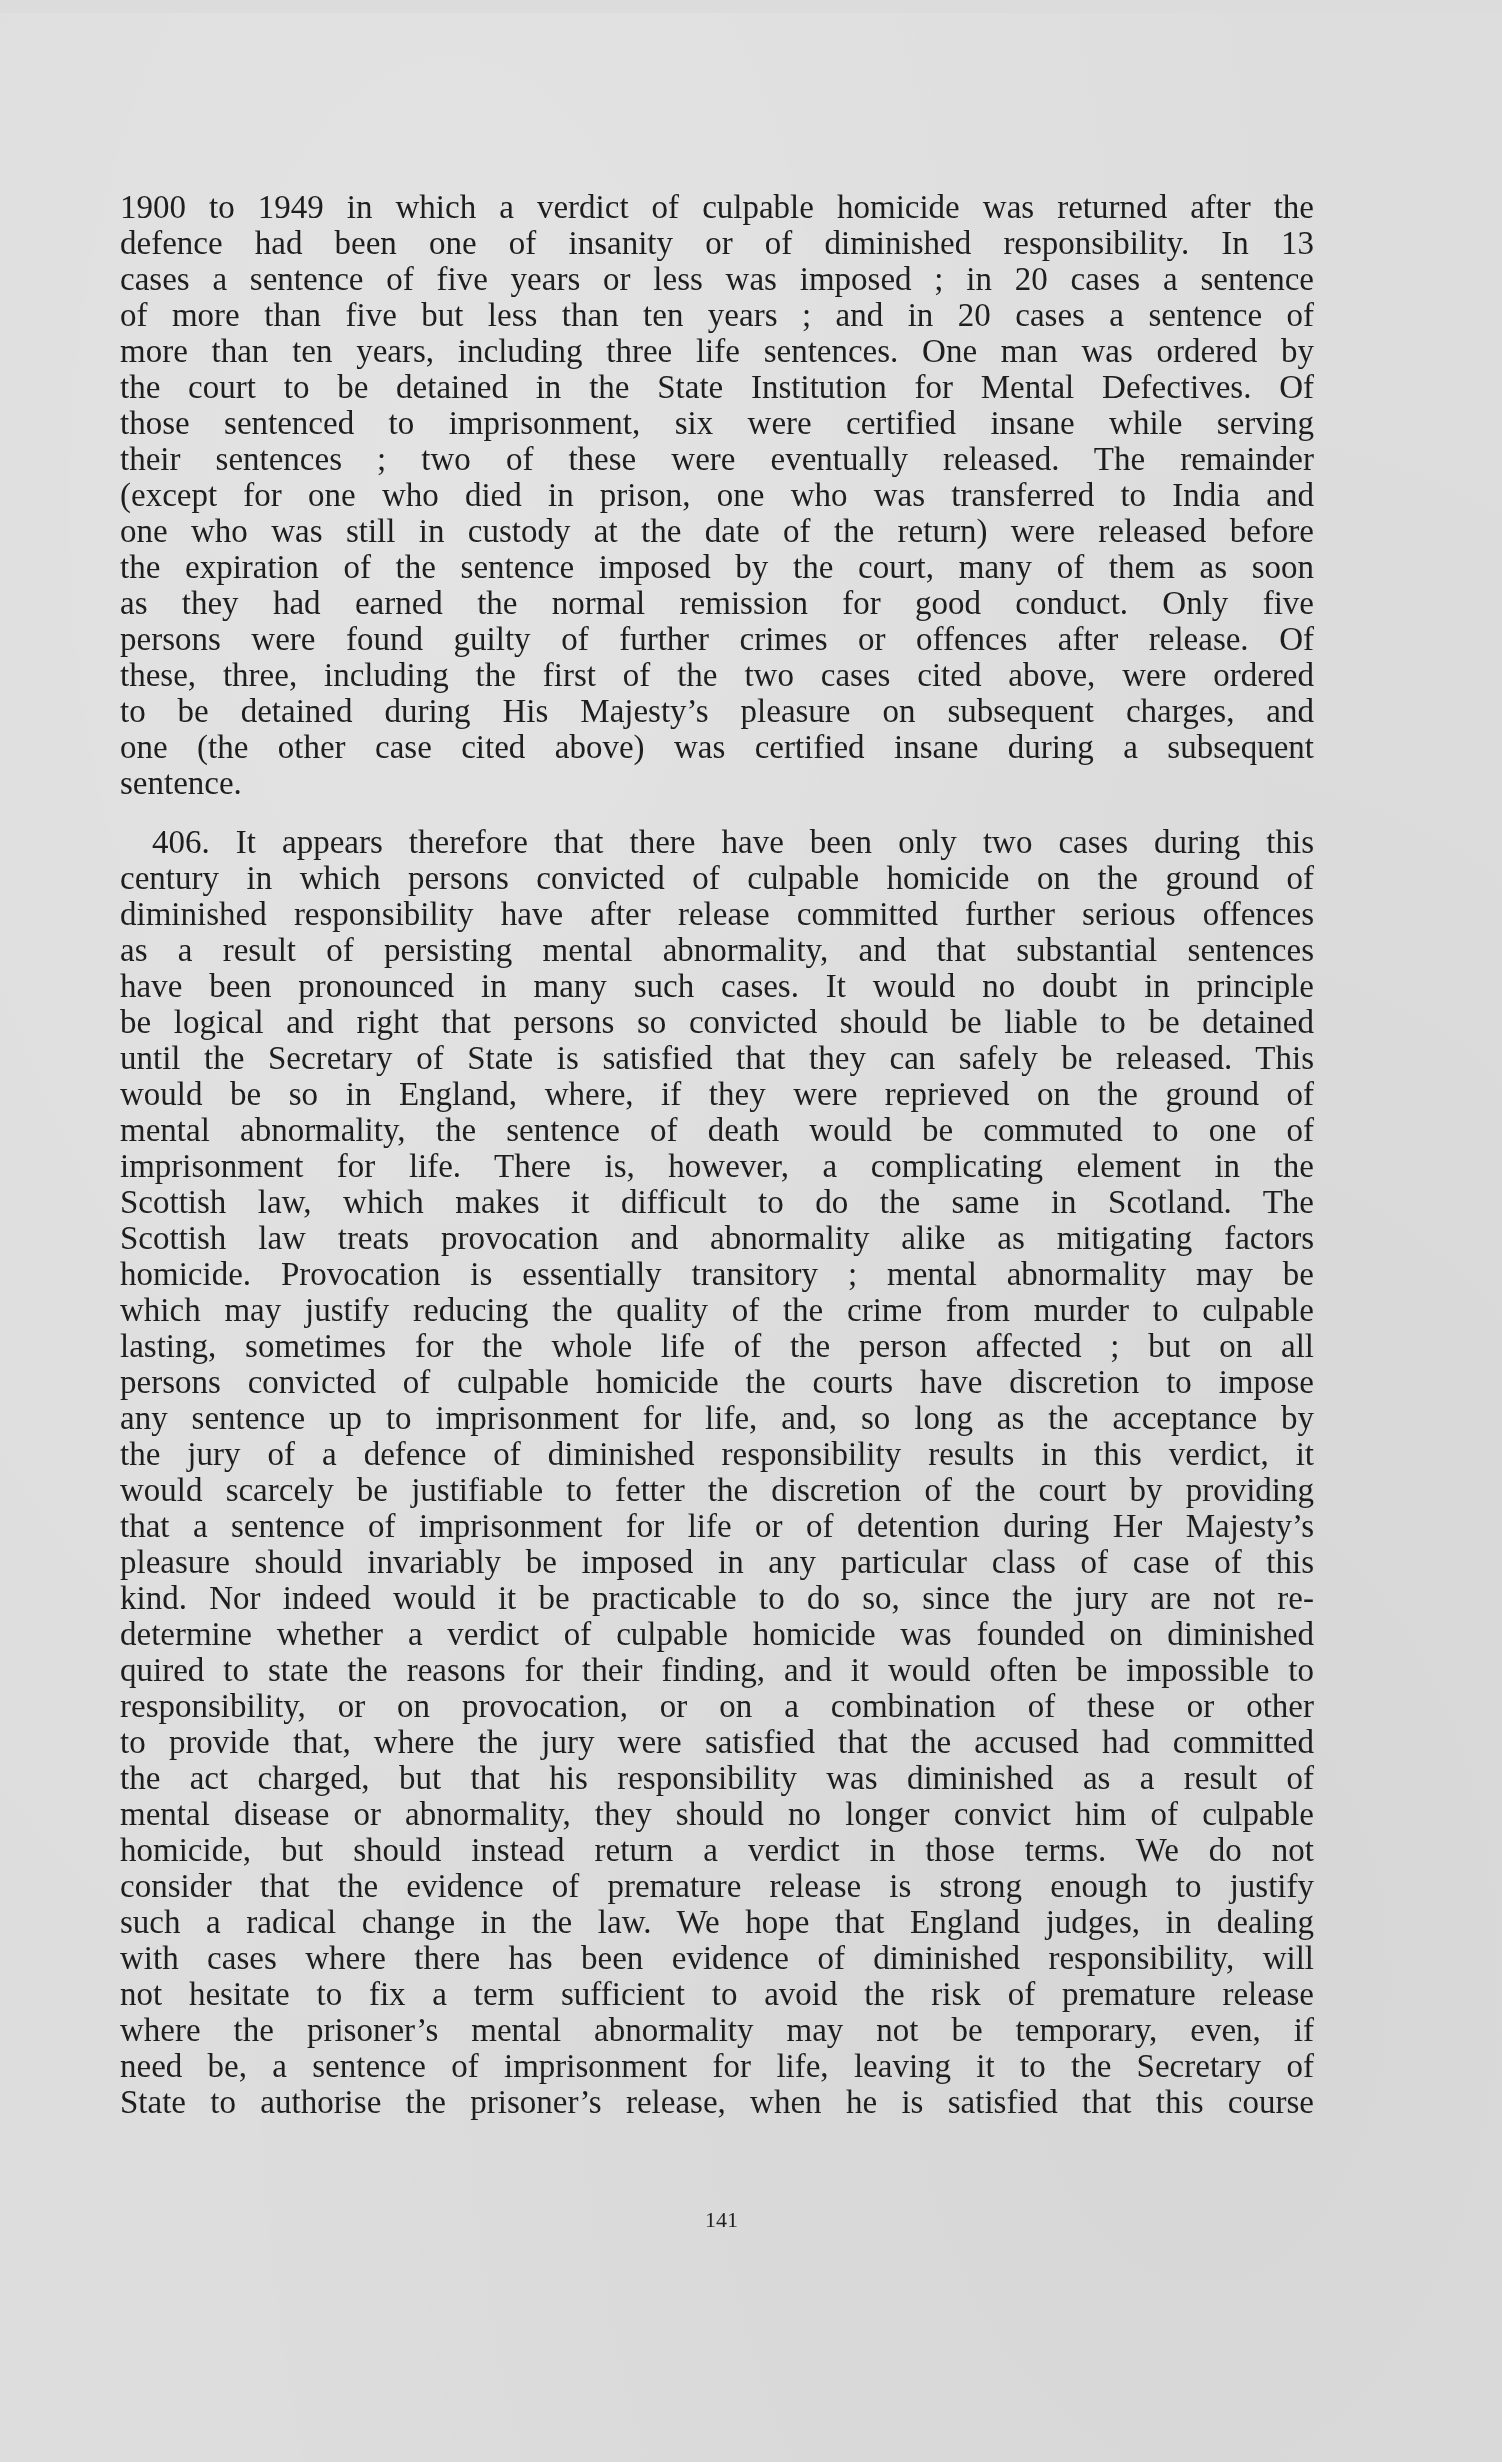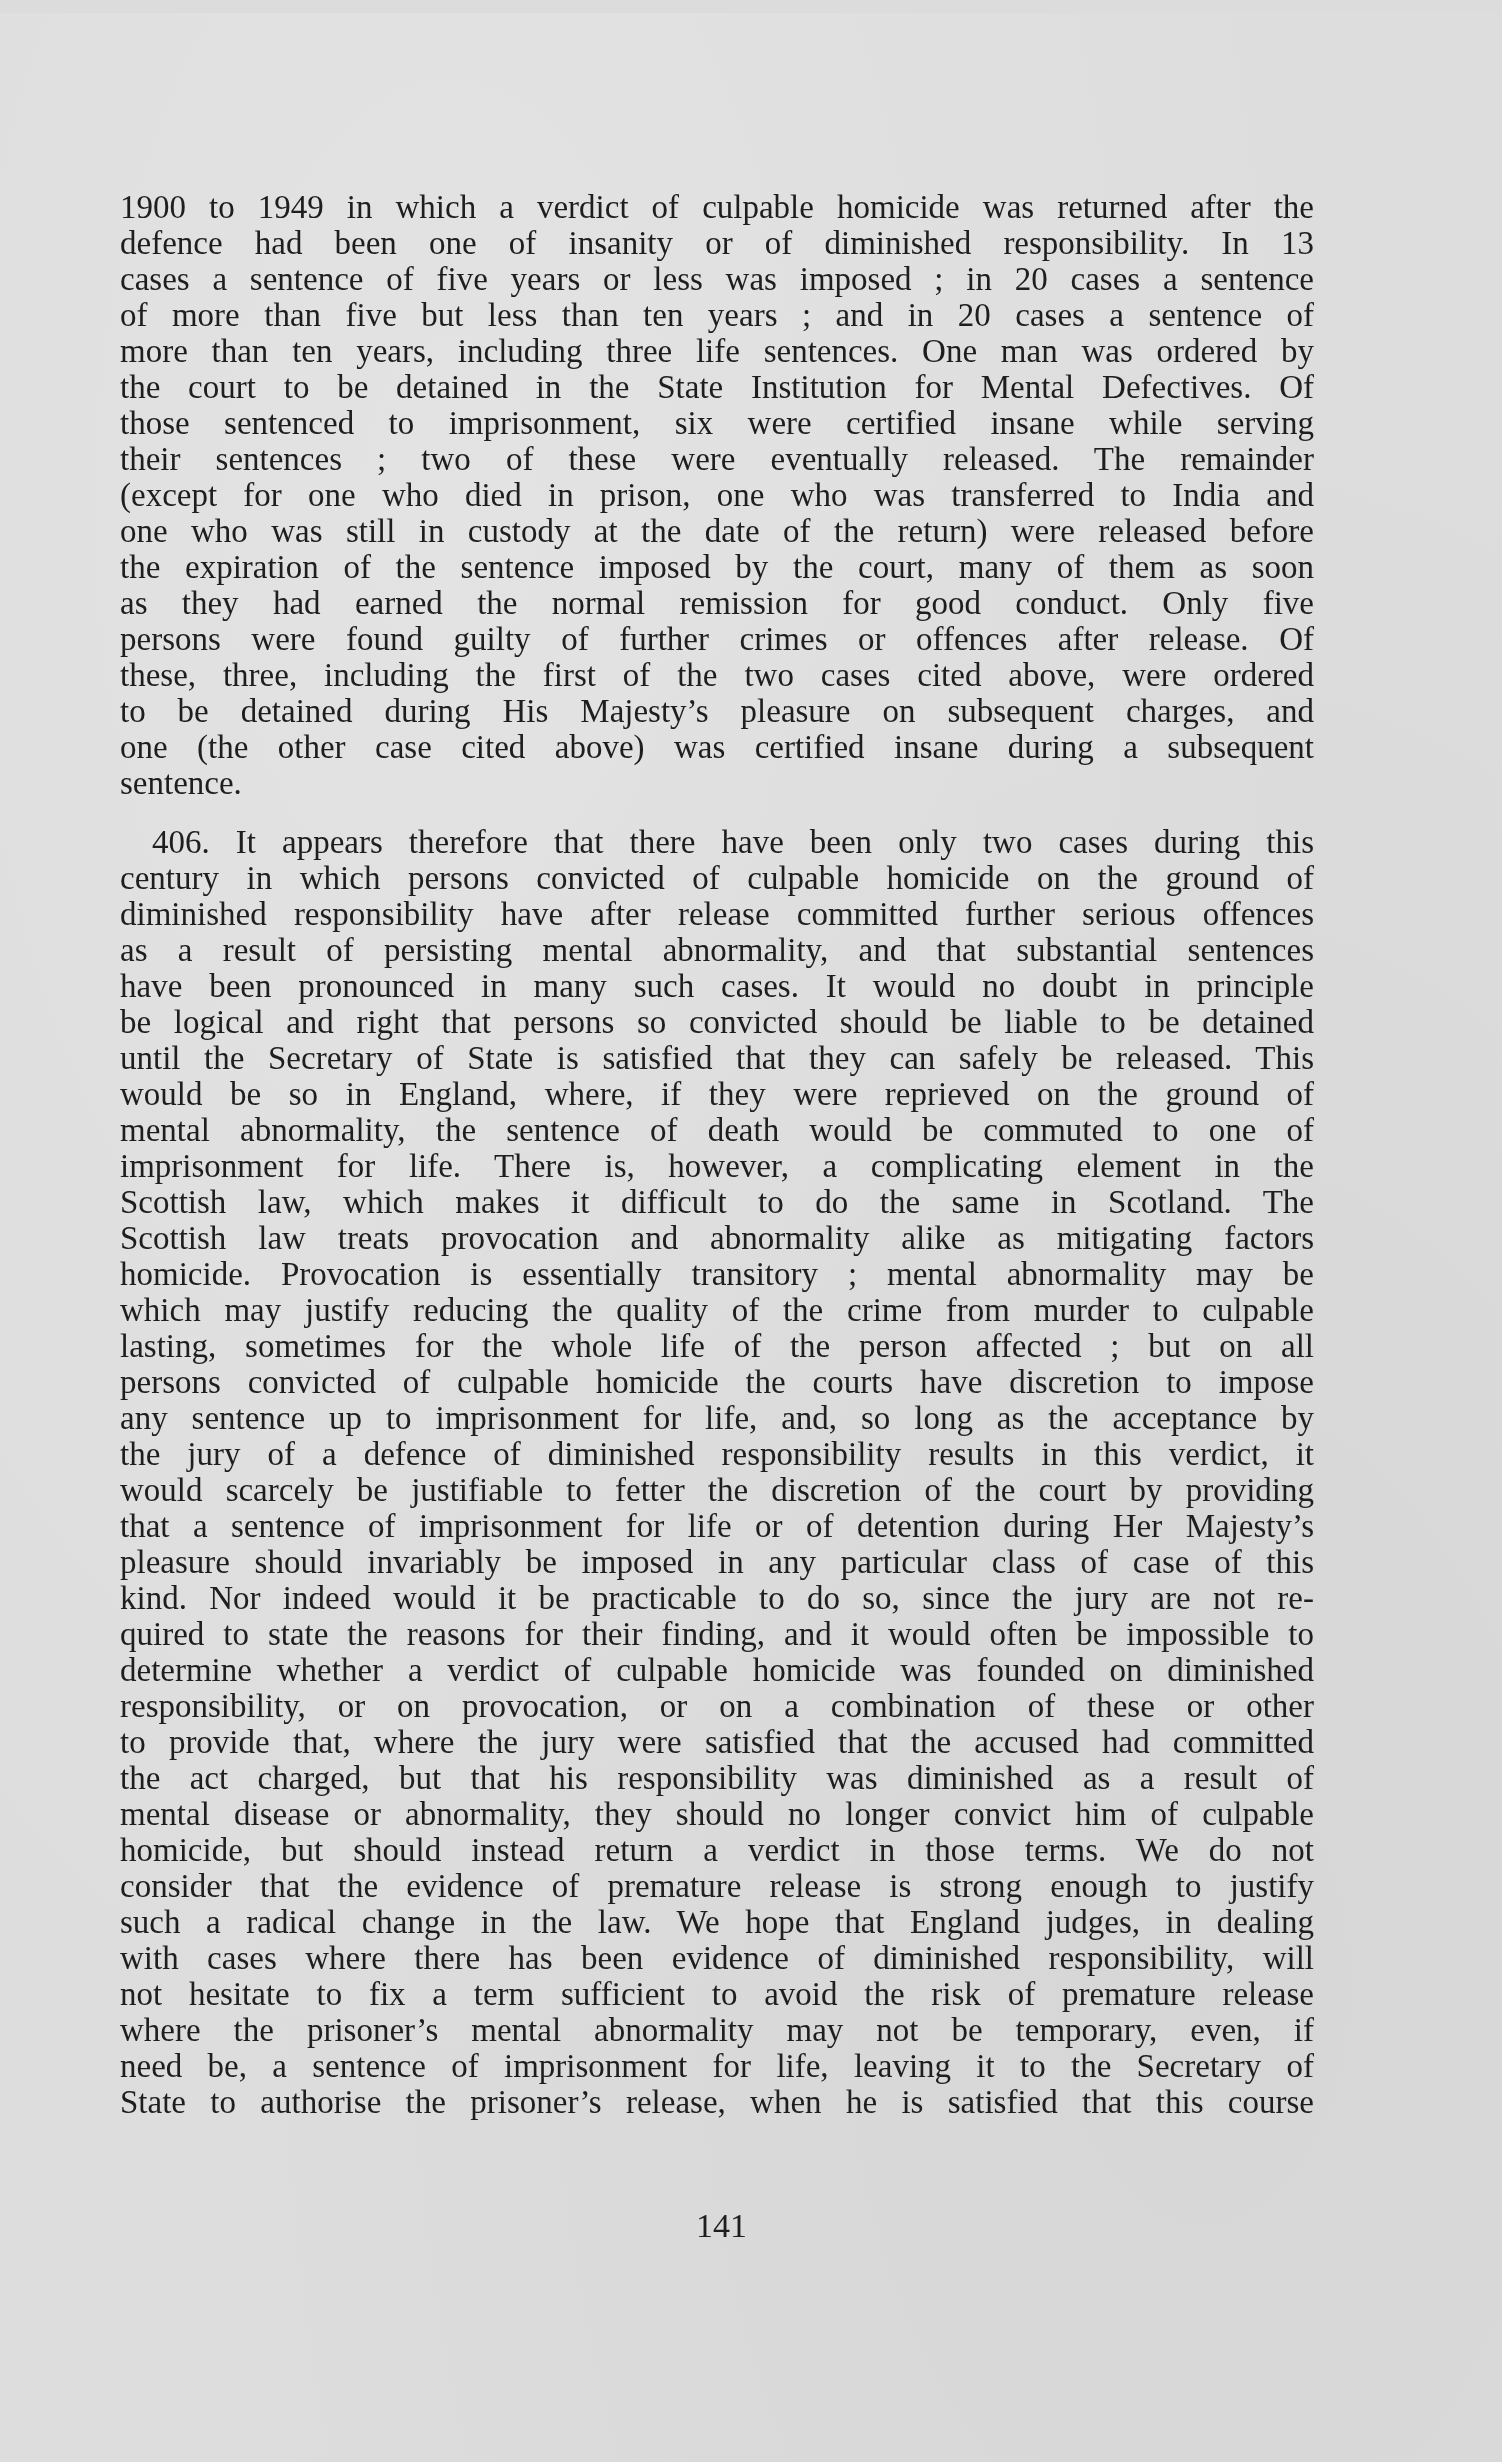--- a/index.html
+++ b/index.html
@@ -39,21 +39,21 @@
   }
   .line.last { text-align-last: left; }
   .line.indent { padding-left: 32px; }
   .page-number {
     position: absolute;
     top: 2194px;
     left: 0;
     width: 1503px;
     text-align: center;
     font-family: "Liberation Serif", "DejaVu Serif", serif;
-    font-size: 34px;
+    font-size: 22px;
     color: #1e1e1e;
     padding-right: 60px;
     box-sizing: border-box;
   }
 </style>
 </head>
 <body>
 
 <div class="page">
 
@@ -93,22 +93,22 @@
     <span class="line">homicide.  Provocation is essentially transitory ; mental abnormality may be</span>
     <span class="line">which may justify reducing the quality of the crime from murder to culpable</span>
     <span class="line">lasting, sometimes for the whole life of the person affected ; but on all</span>
     <span class="line">persons convicted of culpable homicide the courts have discretion to impose</span>
     <span class="line">any sentence up to imprisonment for life, and, so long as the acceptance by</span>
     <span class="line">the jury of a defence of diminished responsibility results in this verdict, it</span>
     <span class="line">would scarcely be justifiable to fetter the discretion of the court by providing</span>
     <span class="line">that a sentence of imprisonment for life or of detention during Her Majesty’s</span>
     <span class="line">pleasure should invariably be imposed in any particular class of case of this</span>
     <span class="line">kind.  Nor indeed would it be practicable to do so, since the jury are not re-</span>
+    <span class="line">determine whether a verdict of culpable homicide was founded on diminished</span>
     <span class="line">quired to state the reasons for their finding, and it would often be impossible to</span>
-    <span class="line">determine whether a verdict of culpable homicide was founded on diminished</span>
     <span class="line">responsibility, or on provocation, or on a combination of these or other</span>
     <span class="line">to provide that, where the jury were satisfied that the accused had committed</span>
     <span class="line">the act charged, but that his responsibility was diminished as a result of</span>
     <span class="line">mental disease or abnormality, they should no longer convict him of culpable</span>
     <span class="line">homicide, but should instead return a verdict in those terms.  We do not</span>
     <span class="line">consider that the evidence of premature release is strong enough to justify</span>
     <span class="line">such a radical change in the law.  We hope that England judges, in dealing</span>
     <span class="line">with cases where there has been evidence of diminished responsibility, will</span>
     <span class="line">not hesitate to fix a term sufficient to avoid the risk of premature release</span>
     <span class="line">where the prisoner’s mental abnormality may not be temporary, even, if</span>

